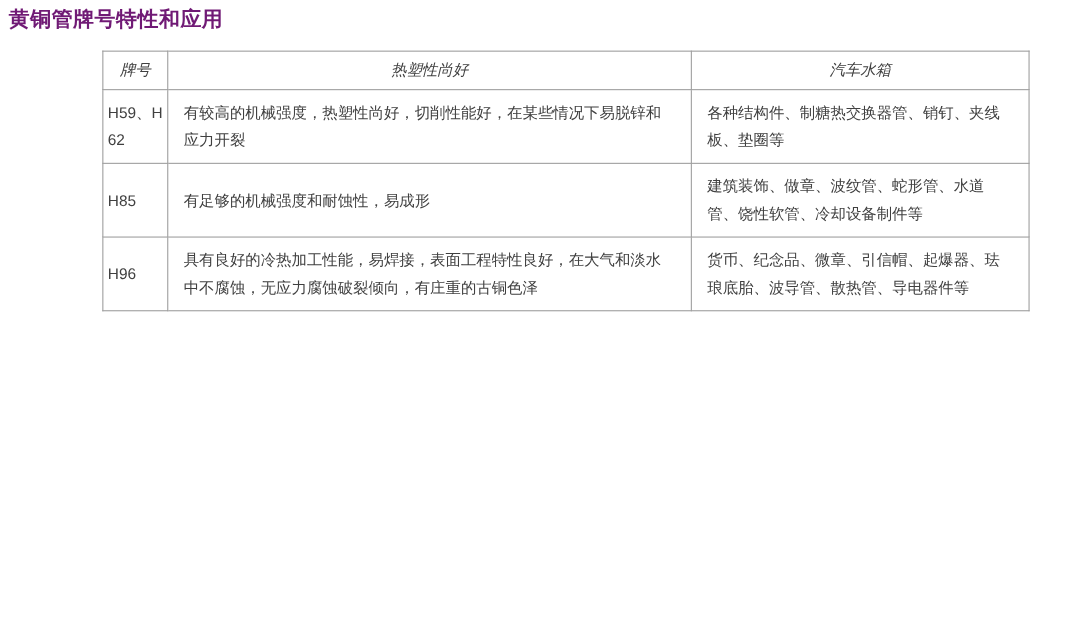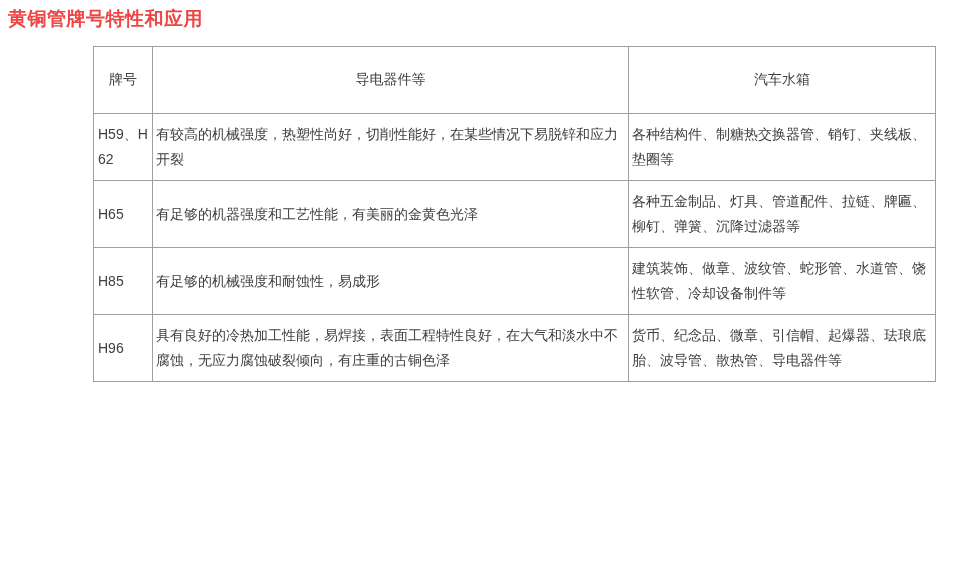--- a/index.html
+++ b/index.html
@@ -9,21 +9,21 @@
     width: 972px;
     height: 580px;
     font-family: "Liberation Sans", "DejaVu Sans", sans-serif;
     overflow: hidden;
   }
   .page-title {
     margin: 8px 0 0 8px;
     font-size: 19px;
     line-height: 22px;
     font-weight: bold;
-    color: #ef4444;
+    color: #701a75;
     letter-spacing: 0.5px;
   }
   .table-wrap {
     margin: 16px 0 0 93px;
   }
   table.grade-table {
     border-collapse: collapse;
     table-layout: fixed;
     width: 842px;
     font-size: 14px;
@@ -32,26 +32,27 @@
   .grade-table th,
   .grade-table td {
     border: 1px solid #9f9f9f;
     vertical-align: middle;
     word-break: break-all;
   }
   .grade-table th {
     font-weight: normal;
     height: 34px;
     text-align: center;
-    padding: 16px 2px;
+    padding: 0 2px;
+    font-style: italic;
   }
   .grade-table td {
     height: 60px;
     line-height: 25px;
-    padding: 3px 3px;
+    padding: 3px 14px;
   }
   td.grade-cell {
     text-align: left;
     padding: 3px 4px;
   }
   col.col-grade { width: 59px; }
   col.col-chars { width: 476px; }
   col.col-apps  { width: 307px; }
 </style>
 </head>
@@ -62,34 +63,29 @@
 <div class="table-wrap">
   <table class="grade-table">
     <colgroup>
       <col class="col-grade">
       <col class="col-chars">
       <col class="col-apps">
     </colgroup>
     <thead>
       <tr>
         <th>牌号</th>
-        <th>导电器件等</th>
+        <th>热塑性尚好</th>
         <th>汽车水箱</th>
       </tr>
     </thead>
     <tbody>
         <tr>
           <td class="grade-cell">H59、H62</td>
           <td class="characteristics-cell">有较高的机械强度，热塑性尚好，切削性能好，在某些情况下易脱锌和应力开裂</td>
           <td class="applications-cell">各种结构件、制糖热交换器管、销钉、夹线板、垫圈等</td>
-        </tr>
-        <tr>
-          <td class="grade-cell">H65</td>
-          <td class="characteristics-cell">有足够的机器强度和工艺性能，有美丽的金黄色光泽</td>
-          <td class="applications-cell">各种五金制品、灯具、管道配件、拉链、牌匾、柳钉、弹簧、沉降过滤器等</td>
         </tr>
         <tr>
           <td class="grade-cell">H85</td>
           <td class="characteristics-cell">有足够的机械强度和耐蚀性，易成形</td>
           <td class="applications-cell">建筑装饰、做章、波纹管、蛇形管、水道管、饶性软管、冷却设备制件等</td>
         </tr>
         <tr>
           <td class="grade-cell">H96</td>
           <td class="characteristics-cell">具有良好的冷热加工性能，易焊接，表面工程特性良好，在大气和淡水中不腐蚀，无应力腐蚀破裂倾向，有庄重的古铜色泽</td>
           <td class="applications-cell">货币、纪念品、微章、引信帽、起爆器、珐琅底胎、波导管、散热管、导电器件等</td>

